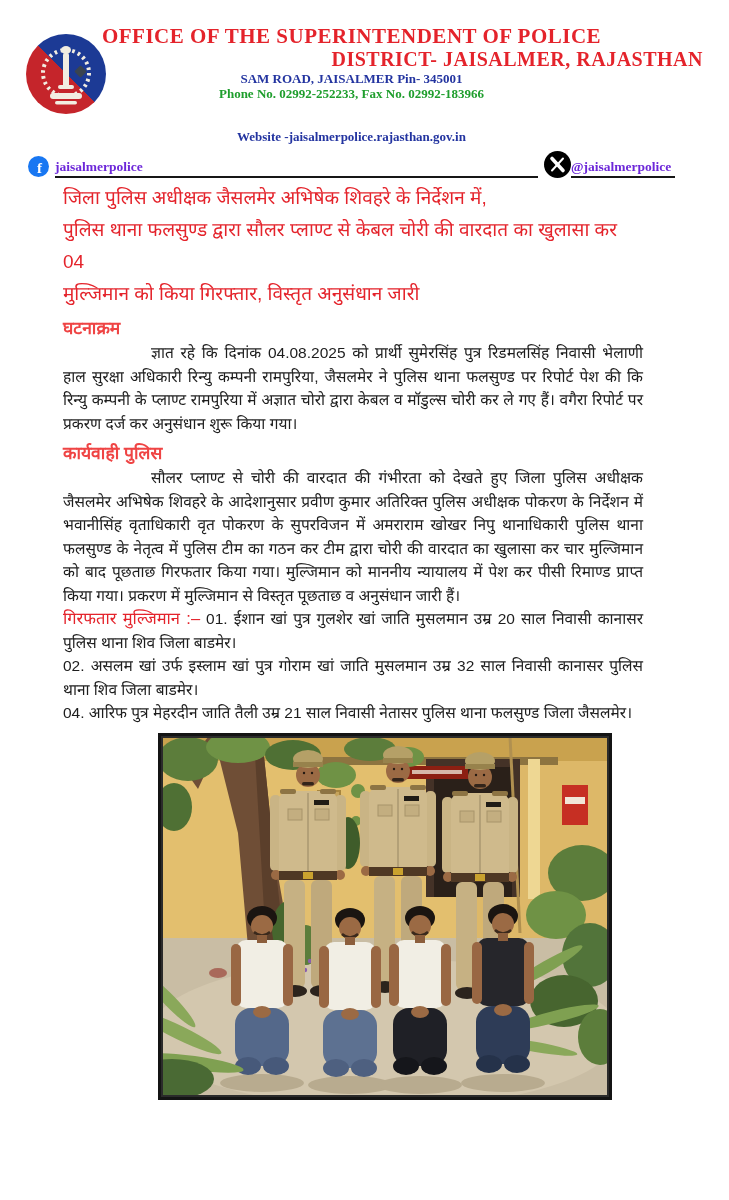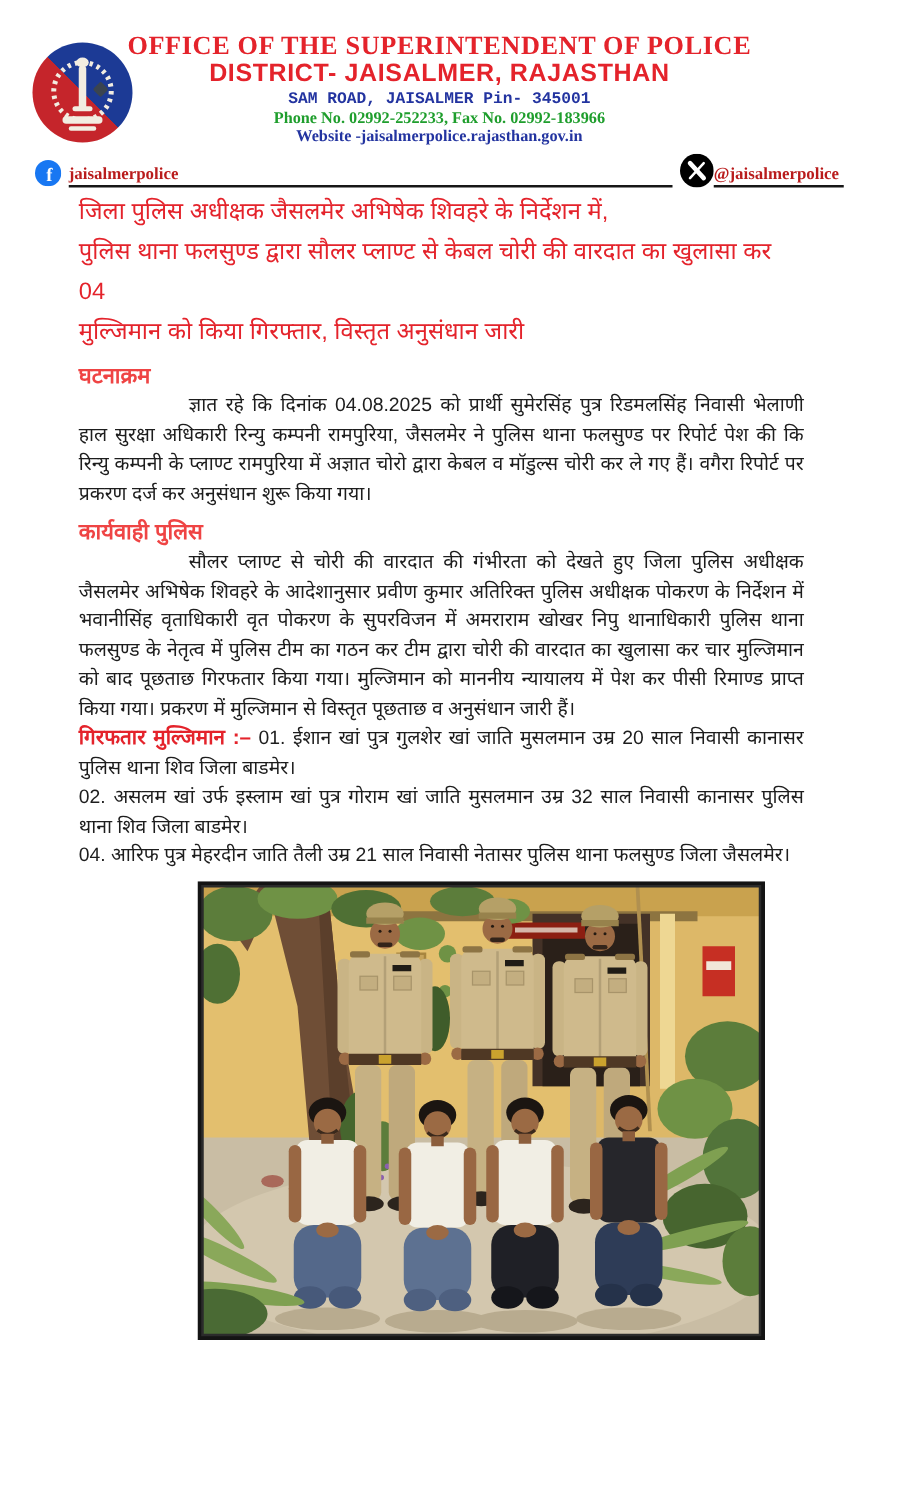--- a/index.html
+++ b/index.html
@@ -3,42 +3,42 @@
 <meta charset="utf-8">
 <style>
   html,body{margin:0;padding:0;background:#ffffff;}
   .page{position:relative;width:703px;height:1200px;background:#fff;overflow:hidden;
         font-family:"Liberation Sans",sans-serif;color:#1d1d1d;}
   
   .letterhead{position:relative;padding-top:24px;text-align:center;}
   .crest{position:absolute;left:25px;top:33px;width:82px;height:82px;}
   .t-office{font-family:"Liberation Serif",serif;font-weight:bold;color:#e4232b;
             font-size:21px;line-height:24px;letter-spacing:.5px;}
-  .t-district{font-family:Liberation Sans, sans-serif;font-weight:bold;color:#e4232b;
-              font-size:20px;line-height:23px;letter-spacing:.5px;}
-  .t-addr{font-family:Liberation Mono, monospace;font-weight:bold;color:#2334a0;font-size:13px;line-height:15px;}
+  .t-district{font-family:Liberation Serif, serif;font-weight:bold;color:#e4232b;
+              font-size:20px;line-height:23px;letter-spacing:.5px;text-align:right;}
+  .t-addr{font-family:Liberation Serif, serif;font-weight:bold;color:#2334a0;font-size:13px;line-height:15px;}
   .t-phone{font-family:"Liberation Serif",serif;font-weight:bold;color:#1f9e2d;font-size:13px;line-height:15px;}
-  .t-web{font-family:"Liberation Serif",serif;font-weight:bold;color:#2334a0;font-size:13px;line-height:15px;}
+  .t-web{font-family:"Liberation Serif",serif;font-weight:bold;color:#2334a0;font-size:13px;line-height:15px;margin-top:28px;}
   
   .social-row{display:flex;align-items:flex-end;margin:6px 28px 0 28px;height:28px;}
   .social-row svg{flex:0 0 auto;}
   .fb-icon{margin-bottom:1px;}
   .rule-left{flex:1 1 auto;display:flex;align-items:flex-end;border-bottom:2px solid #161616;
              margin-left:6px;margin-right:6px;height:100%;}
   .rule-right{flex:0 0 104px;display:flex;align-items:flex-end;border-bottom:2px solid #161616;
               margin-left:0;height:100%;}
-  .handle{font-family:"Liberation Serif",serif;font-weight:bold;font-size:13.5px;color:#b91c1c;
+  .handle{font-family:"Liberation Serif",serif;font-weight:bold;font-size:13.5px;color:#6d28d9;
           padding-bottom:1px;text-align:center;}
   
   .doc{margin:4px 60px 12px 63px;}
   .headline{color:#e4232b;font-size:19px;line-height:32px;font-weight:500;margin:2px 0 0 0;}
   .sec-head{color:#ef4444;font-size:17.5px;font-weight:bold;margin:7px 0 2px 0;line-height:22px;}
   .para{font-size:15.5px;line-height:23.5px;text-align:justify;margin:0;}
   .para.indent{text-indent:88px;}
-  .inline-head{color:#e4232b;font-weight:bold;font-size:16.5px;}
+  .inline-head{color:#e4232b;font-weight:normal;font-size:16.5px;}
   .team{margin-top:14px;line-height:26px;}
   
   .photo-wrap{margin:8px 0 0 95px;width:454px;height:367px;}
 </style>
 </head>
 <body>
 
 <div class="page">
 
   <div class="letterhead">

